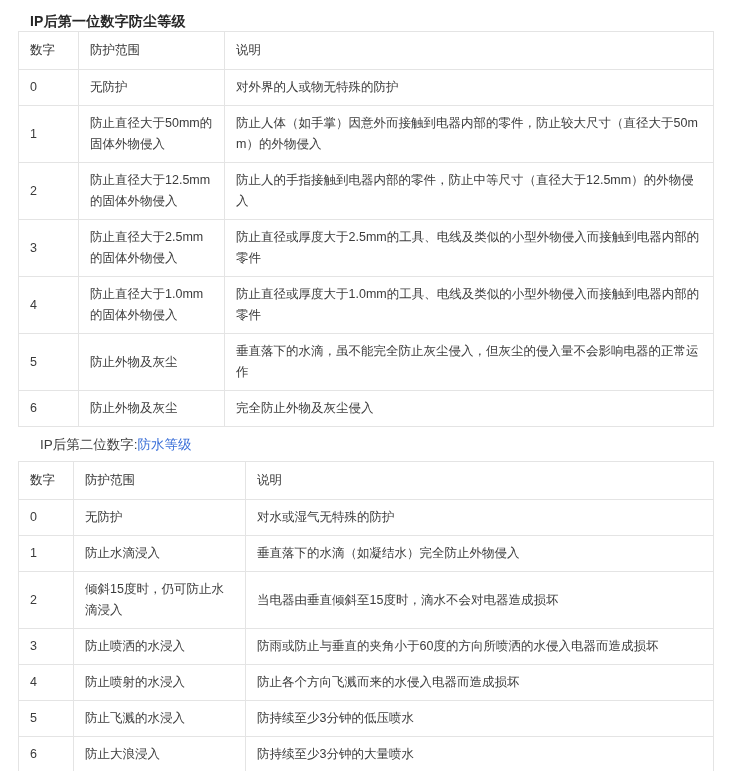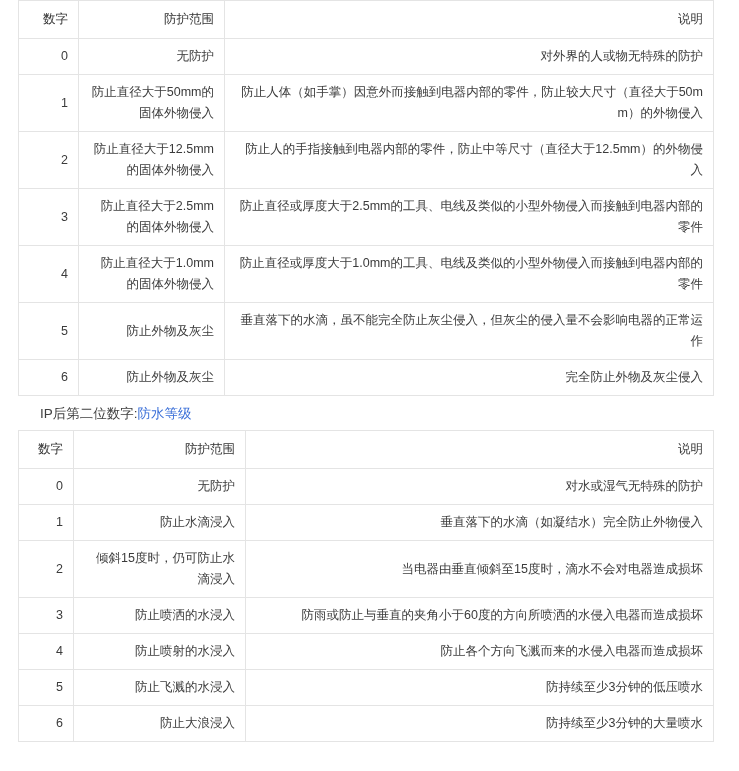--- a/index.html
+++ b/index.html
@@ -53,21 +53,21 @@
     border-collapse: collapse;
     width: 695px;
     table-layout: fixed;
     font-size: 12.5px;
     line-height: 21px;
     background: #ffffff;
   }
   table.ip-table th,
   table.ip-table td {
     border: 1px solid #e4e4e4;
-    text-align: right;
+    text-align: left;
     vertical-align: middle;
     color: #3b3b3b;
     font-weight: normal;
     padding: 7px 10px 7px 11px;
     word-break: break-all;
   }
   table.ip-table th {
     color: #333333;
     padding-top: 8px;
     padding-bottom: 8px;
@@ -83,20 +83,21 @@
   table.t-water col.c2 { width: 468px; }
 
   table.t-dust td.num, table.t-dust th.num,
   table.t-water td.num, table.t-water th.num { padding-left: 11px; }
 </style>
 </head>
 <body>
 
 <div class="page">
 
+  <div class="section-heading">IP后第一位数字防尘等级</div>
 
   <div class="table-wrap">
     <table class="ip-table t-dust">
       <colgroup>
           <col class="c0">
           <col class="c1">
           <col class="c2">
         </colgroup>
       <thead>
         <tr>

